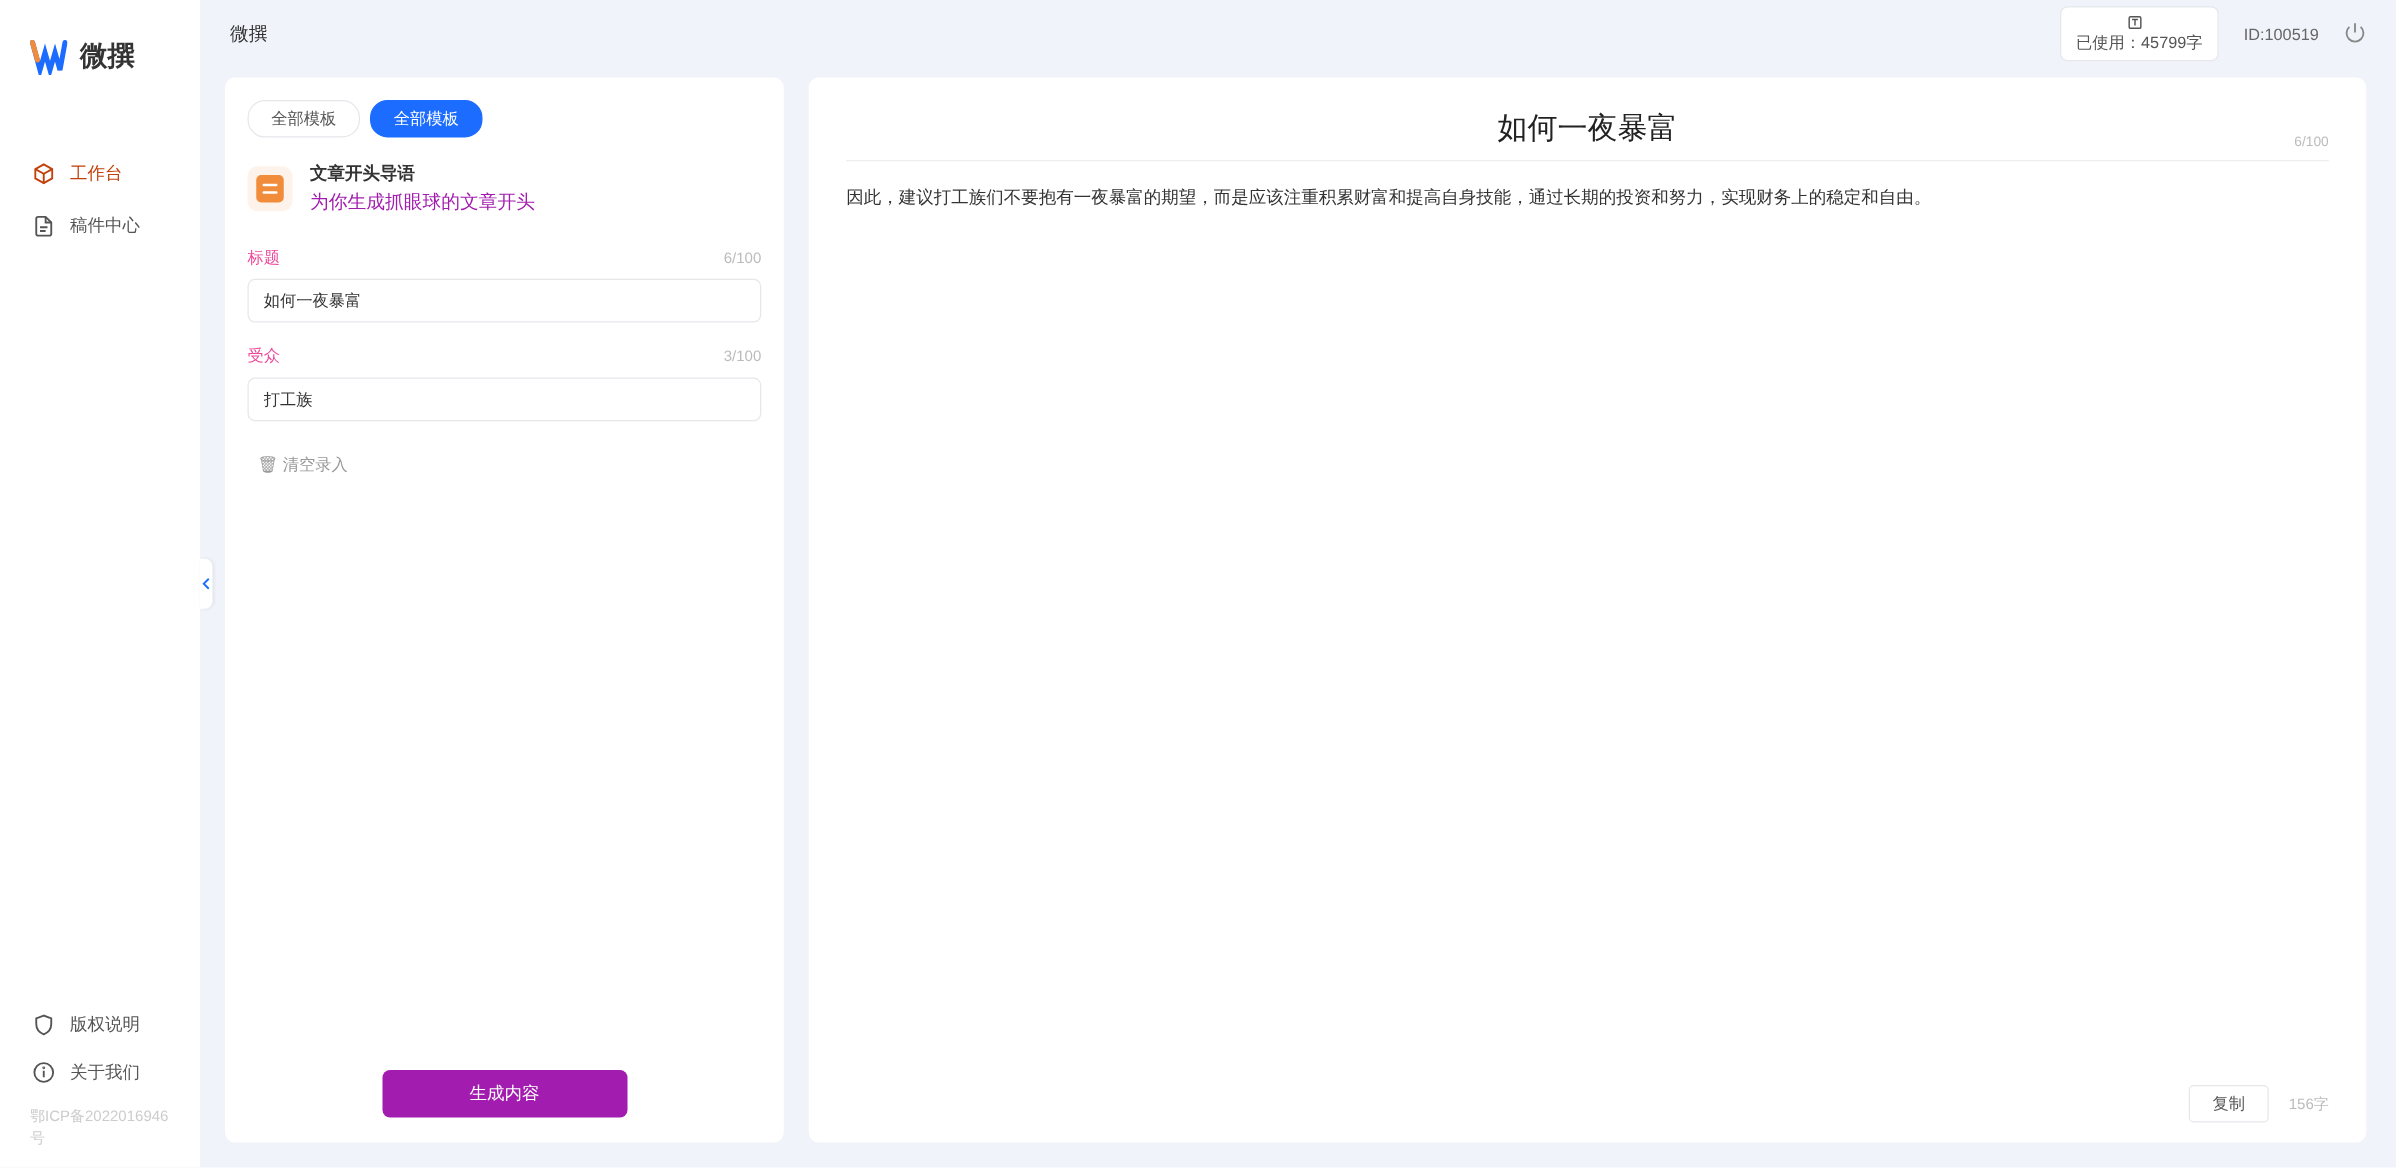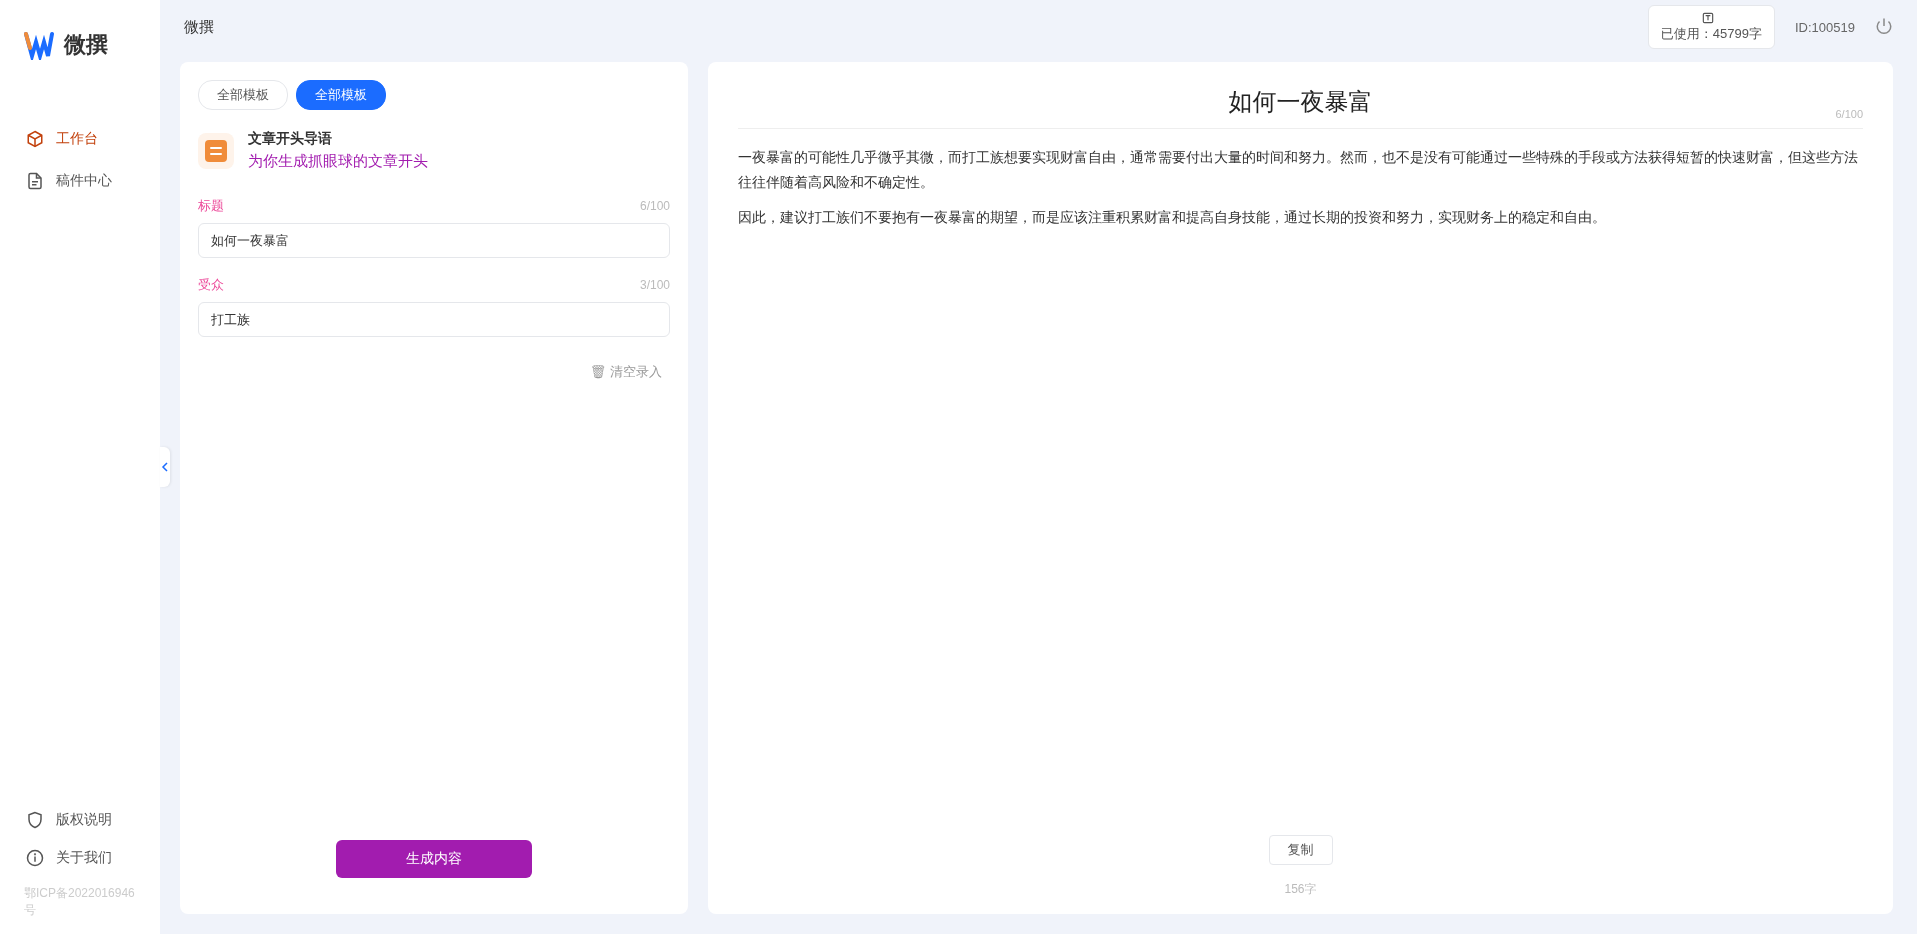--- a/index.html
+++ b/index.html
@@ -162,22 +162,22 @@
       padding: 8px 24px 20px 20px;
       min-height: 0;
     }
     .panel {
       background: #fff;
       border-radius: 8px;
       display: flex;
       flex-direction: column;
     }
     .panel-left {
-      width: 508px;
-      padding: 18px 0 36px;
+      width: 447px;
+      padding: 18px 0 20px;
     }
     .panel-right {
       flex: 1;
       padding: 24px 30px 16px;
     }
     .tabs {
       display: flex;
       gap: 8px;
       padding: 0 18px 14px;
     }
@@ -264,21 +264,21 @@
       width: 100%;
       border: 1px solid #e5e7eb;
       border-radius: 6px;
       padding: 9px 12px;
       font-size: 13px;
       color: #333;
       outline: none;
       font-family: inherit;
     }
     .clear-btn {
-      text-align: right;
+      text-align: left;
       color: #999;
       font-size: 13px;
       padding: 8px;
       cursor: pointer;
     }
     .generate-row {
       padding: 12px 18px 0;
       display: flex;
       justify-content: center;
     }
@@ -320,21 +320,20 @@
     }
     .output-body p {
       margin-bottom: 10px;
     }
     .output-footer {
       display: flex;
       justify-content: flex-end;
       align-items: center;
       gap: 16px;
       padding-top: 10px;
-      flex-direction: column;
     }
     .copy-btn {
       border: 1px solid #e5e7eb;
       background: #fff;
       border-radius: 4px;
       padding: 5px 18px;
       font-size: 13px;
       cursor: pointer;
       color: #555;
       font-family: inherit;
@@ -466,21 +465,20 @@
           <button class="generate-btn">生成内容</button>
         </div>
       </div>
 
       <div class="panel panel-right">
         <div class="output-title-row">
           <div class="output-title">如何一夜暴富</div>
           <div class="output-title-counter">6/100</div>
         </div>
         <div class="output-body">
-          <p>一夜暴富的可能性几乎微乎其微，而打工族想要实现财富自由，通常需要付出大量的时间和努力。然而，也不是没有可能通过一些特殊的手段或方法获得短暂的快速财富，但这些方法往往伴随着高风险和不确定性。</p>
           <p>因此，建议打工族们不要抱有一夜暴富的期望，而是应该注重积累财富和提高自身技能，通过长期的投资和努力，实现财务上的稳定和自由。</p>
         </div>
         <div class="output-footer">
           <button class="copy-btn">复制</button>
           <span class="char-count">156字</span>
         </div>
       </div>
     </div>
   </div>
 </div>

